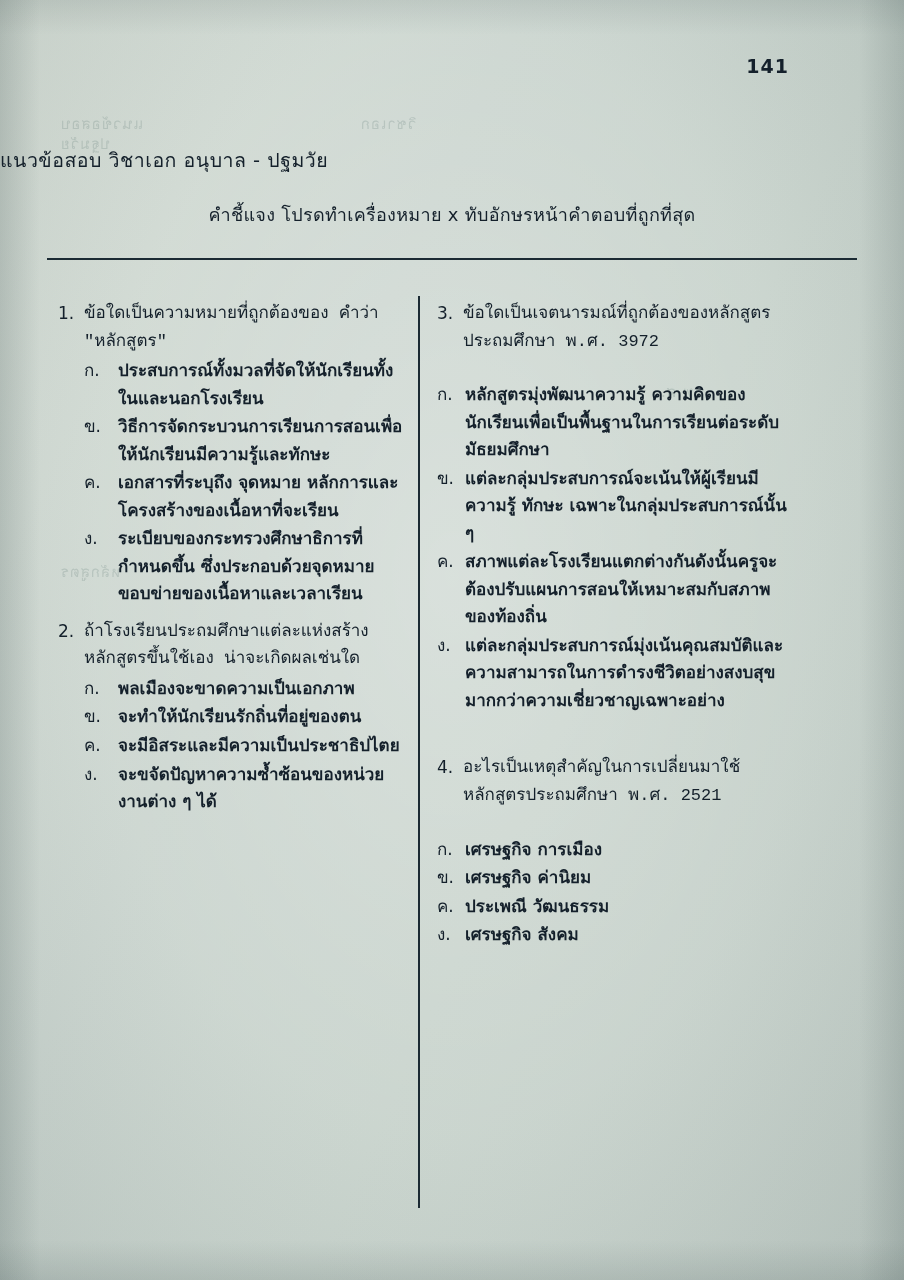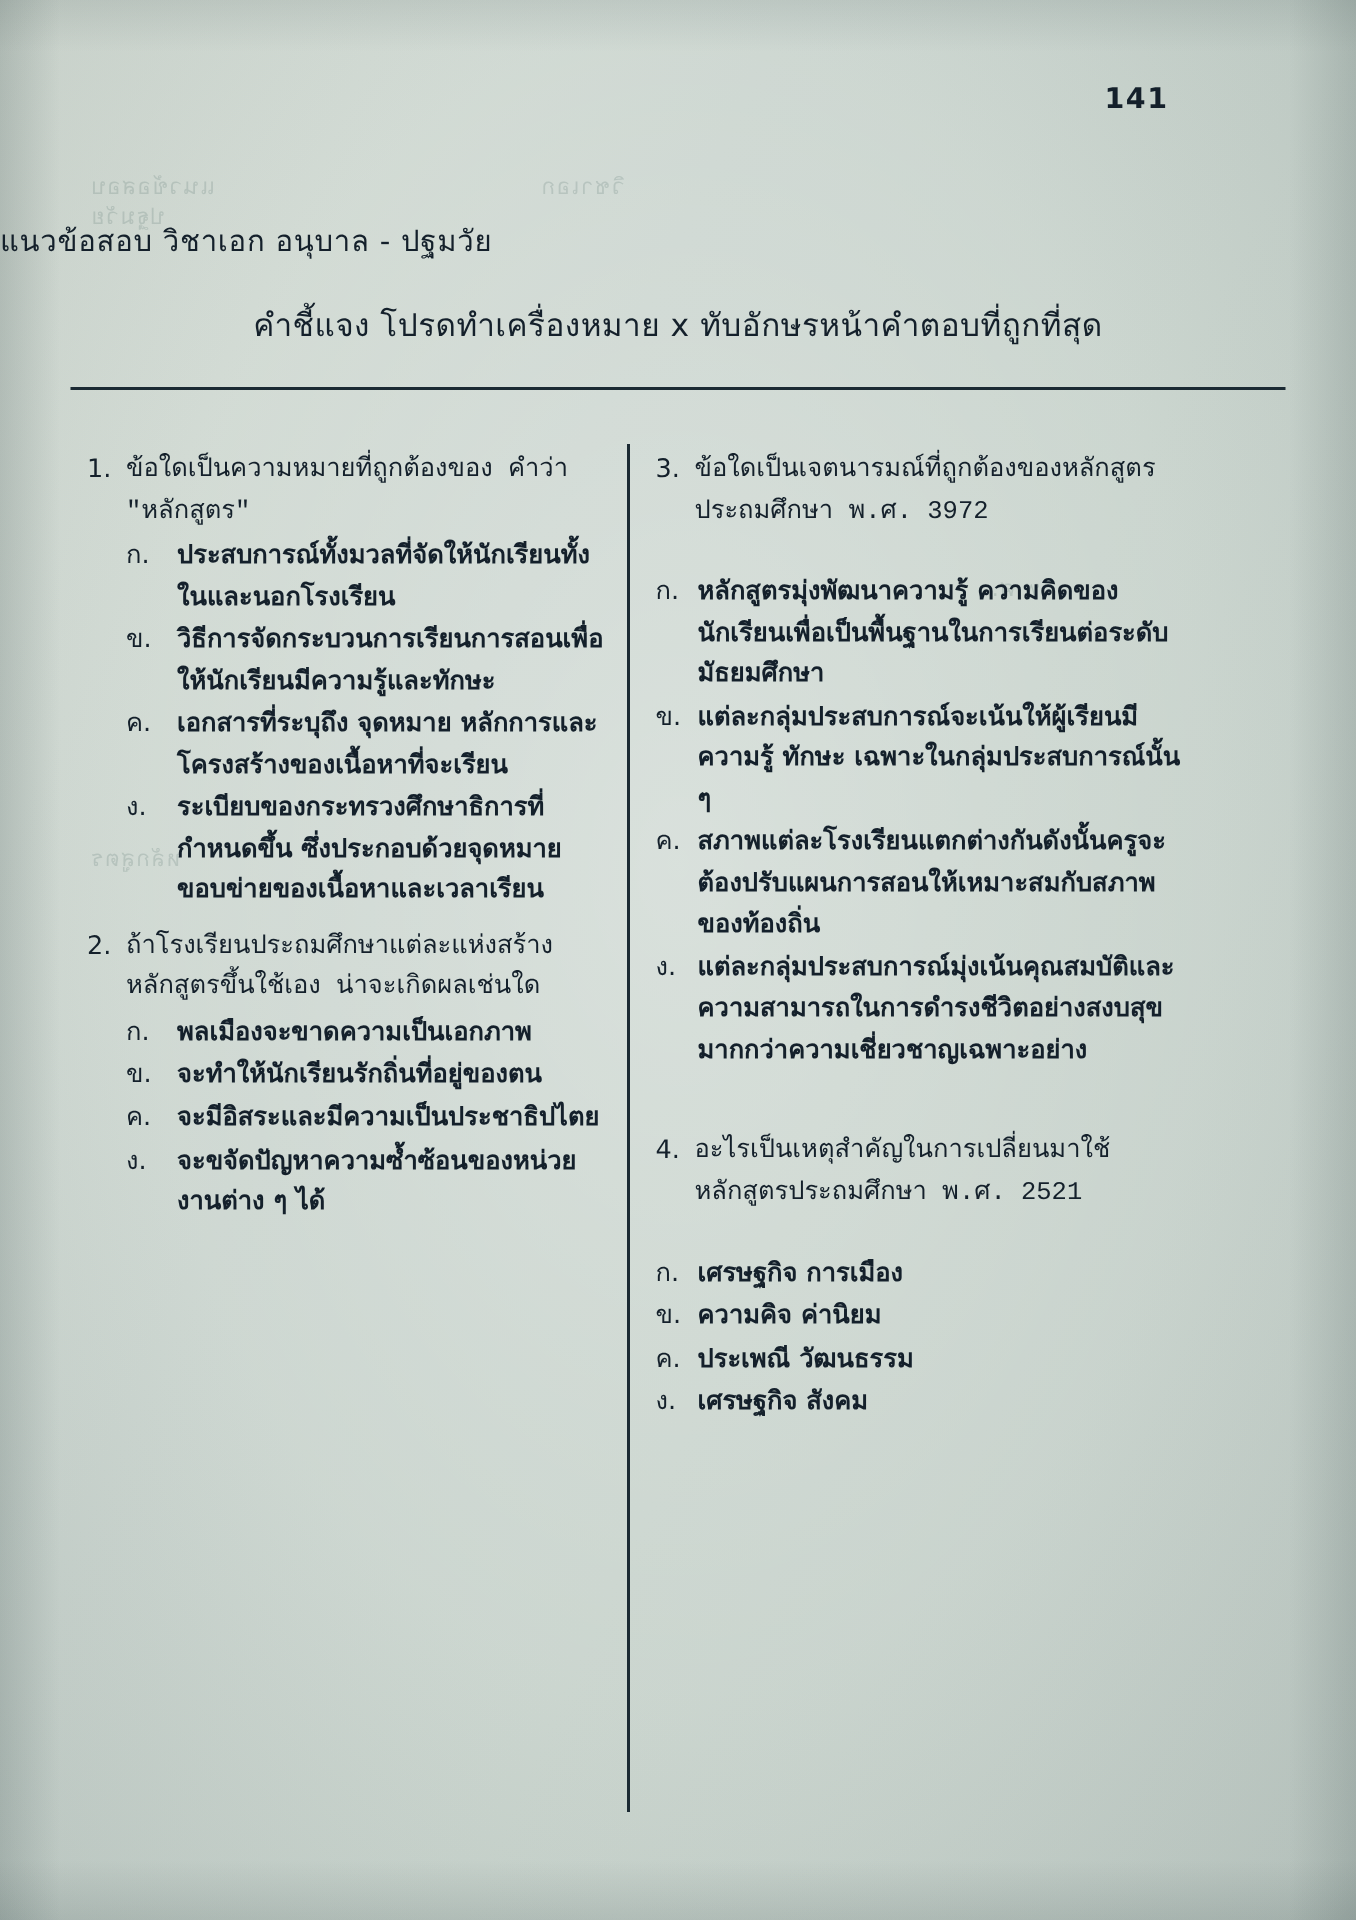--- a/index.html
+++ b/index.html
@@ -50,21 +50,21 @@
   .ghost.g4 { left: 660px; top: 380px; }
   .ghost.g5 { left: 60px; top: 560px; }
 
   .content {
     position: absolute;
     inset: 0;
   }
 
   .page-number {
     position: absolute;
-    right: 125px;
+    right: 115px;
     top: 55px;
     font-size: 19px;
     font-weight: bold;
     letter-spacing: 1px;
   }
 
   .title {
     position: absolute;
     left: 0;
     right: 0;
@@ -72,21 +72,21 @@
     text-align: left;
     font-size: 19.5px;
     letter-spacing: 0.5px;
   }
   .subtitle {
     position: absolute;
     left: 0;
     right: 0;
     top: 200px;
     text-align: center;
-    font-size: 21px;
+    font-size: 18px;
     letter-spacing: 0.3px;
   }
   .rule {
     position: absolute;
     left: 47px;
     right: 47px;
     top: 258px;
     border-top: 2px solid #1b2a33;
   }
 
@@ -251,21 +251,21 @@
       <div class="q-text">อะไรเป็นเหตุสำคัญในการเปลี่ยนมาใช้หลักสูตรประถมศึกษา พ.ศ. 2521</div>
     </div>
     <div class="gap-md"></div>
     <div class="choices">
       <div class="choice">
         <div class="ch-letter tight">ก.</div>
         <div class="ch-text">เศรษฐกิจ การเมือง</div>
       </div>
       <div class="choice">
         <div class="ch-letter tight">ข.</div>
-        <div class="ch-text">ความคิจ ค่านิยม</div>
+        <div class="ch-text">เศรษฐกิจ ค่านิยม</div>
       </div>
       <div class="choice">
         <div class="ch-letter tight">ค.</div>
         <div class="ch-text">ประเพณี วัฒนธรรม</div>
       </div>
       <div class="choice">
         <div class="ch-letter tight">ง.</div>
         <div class="ch-text">เศรษฐกิจ สังคม</div>
       </div>
     </div>

